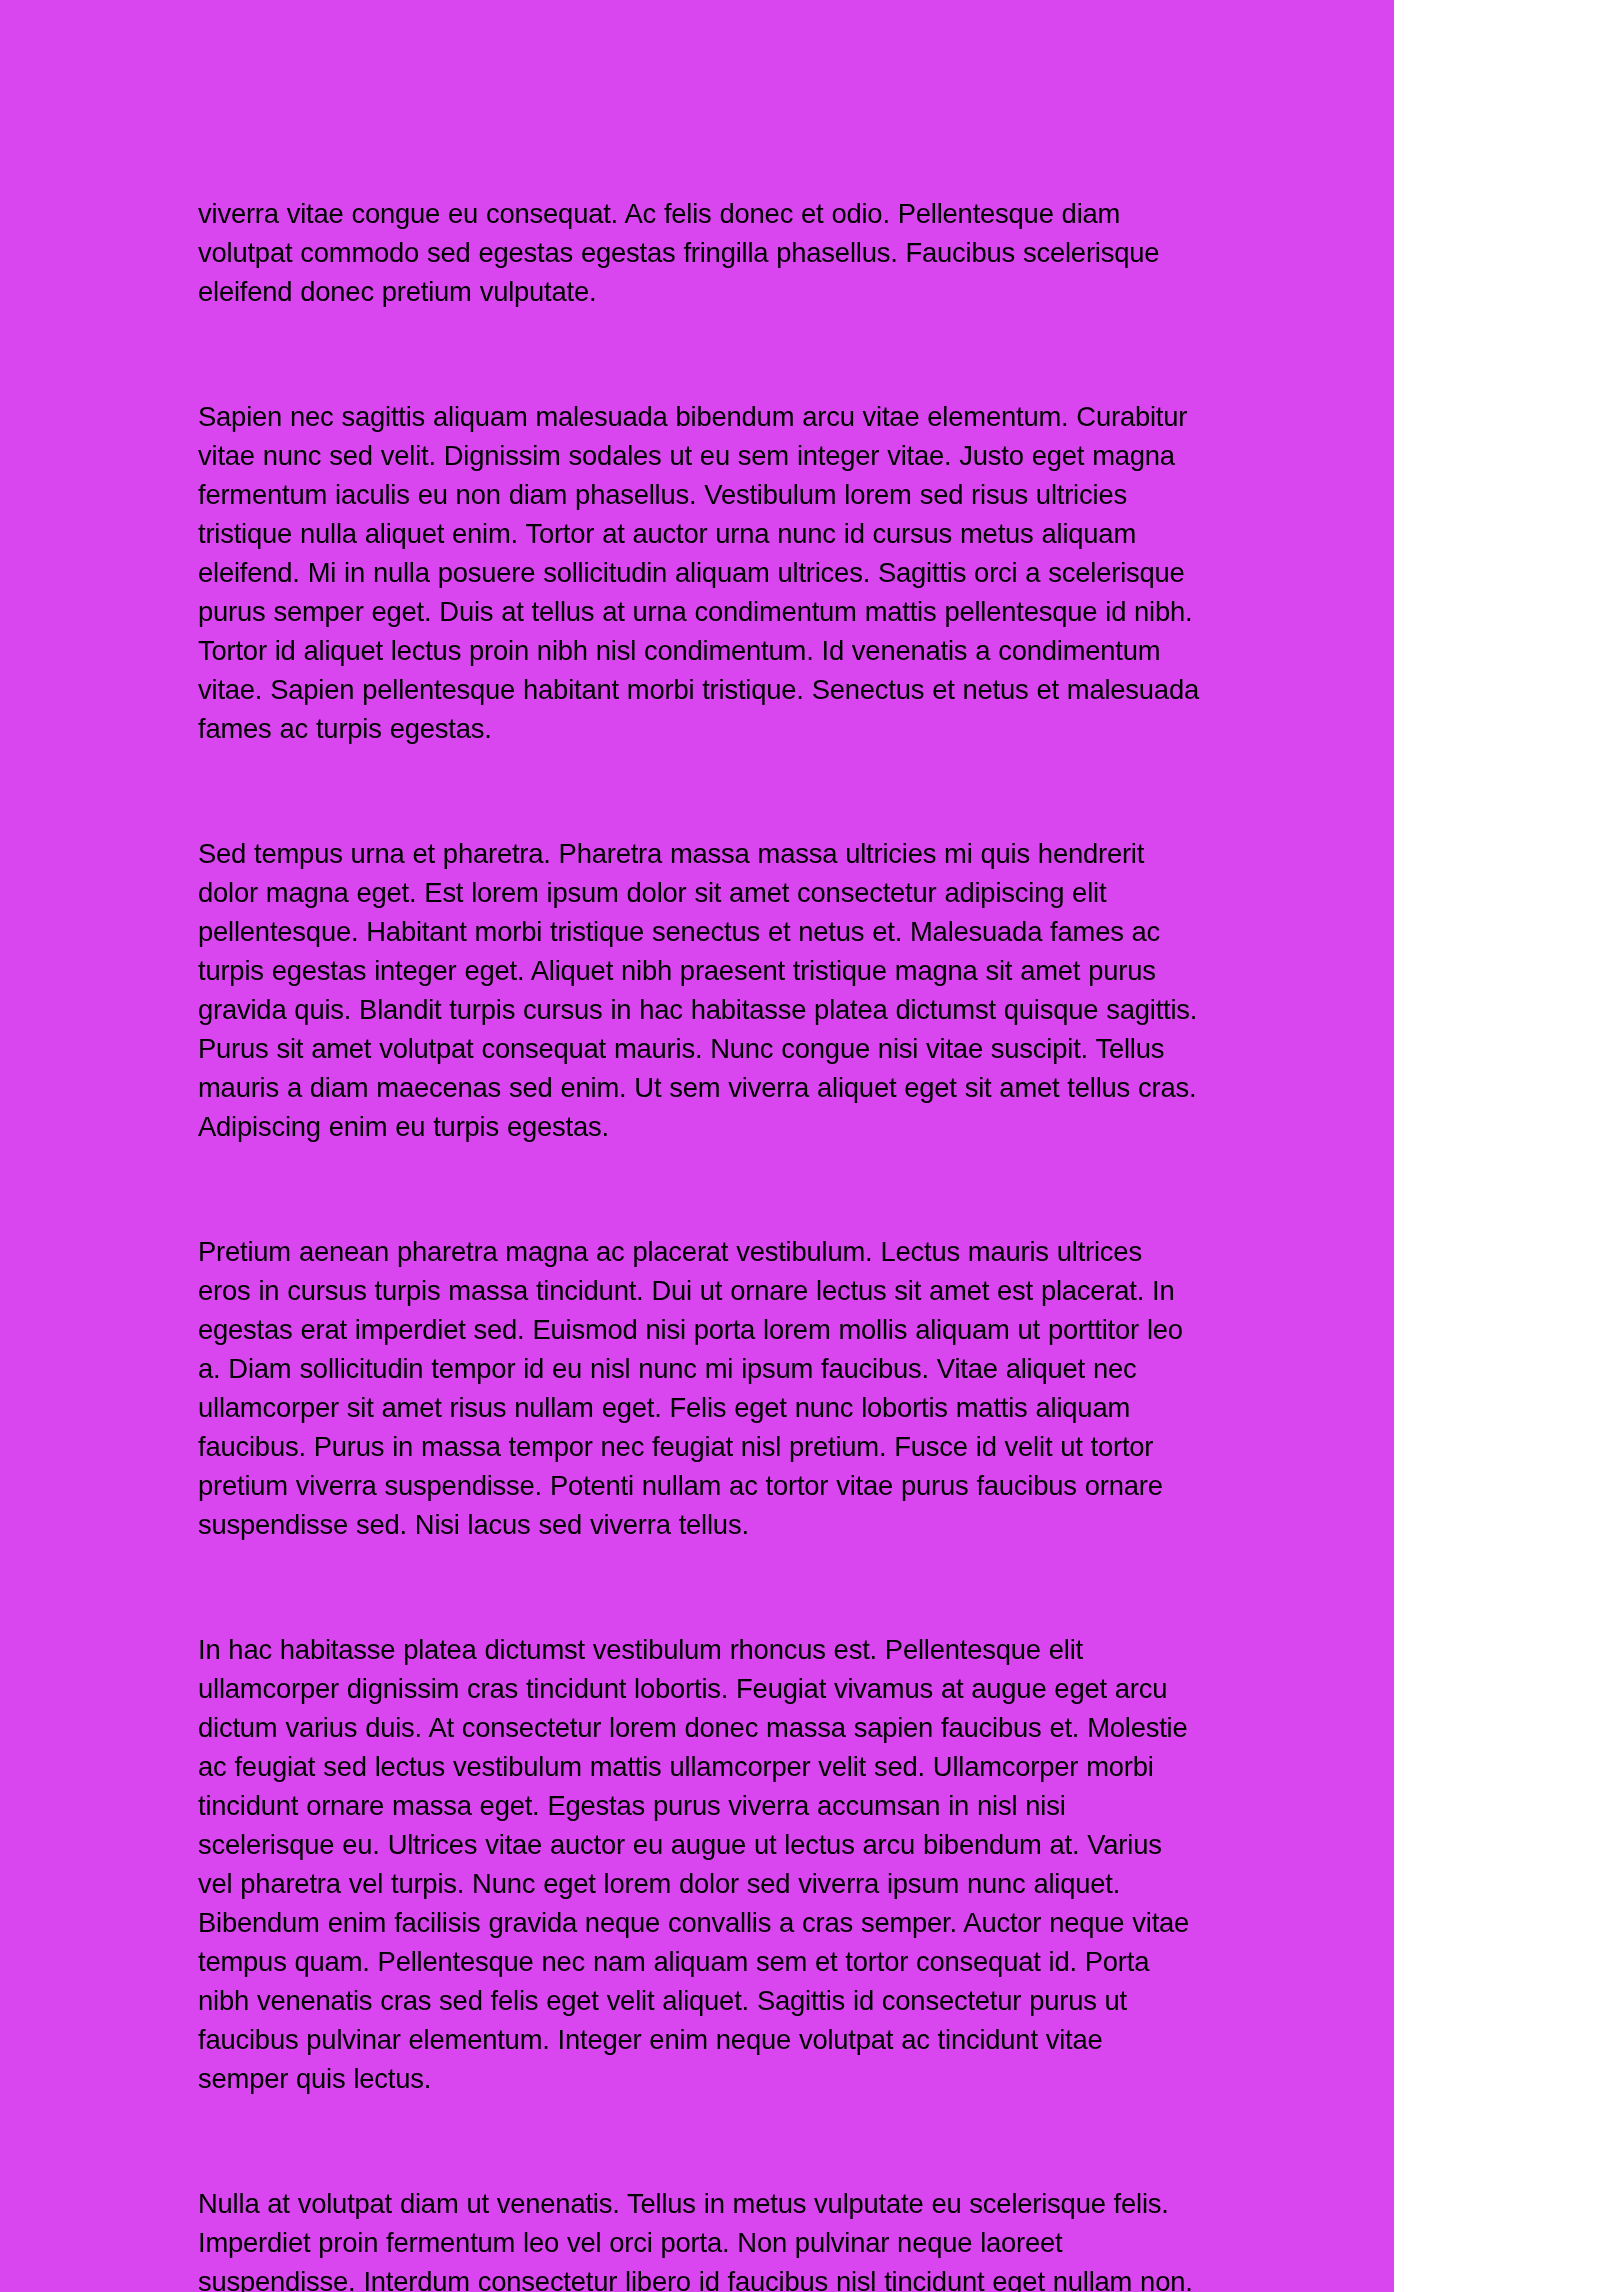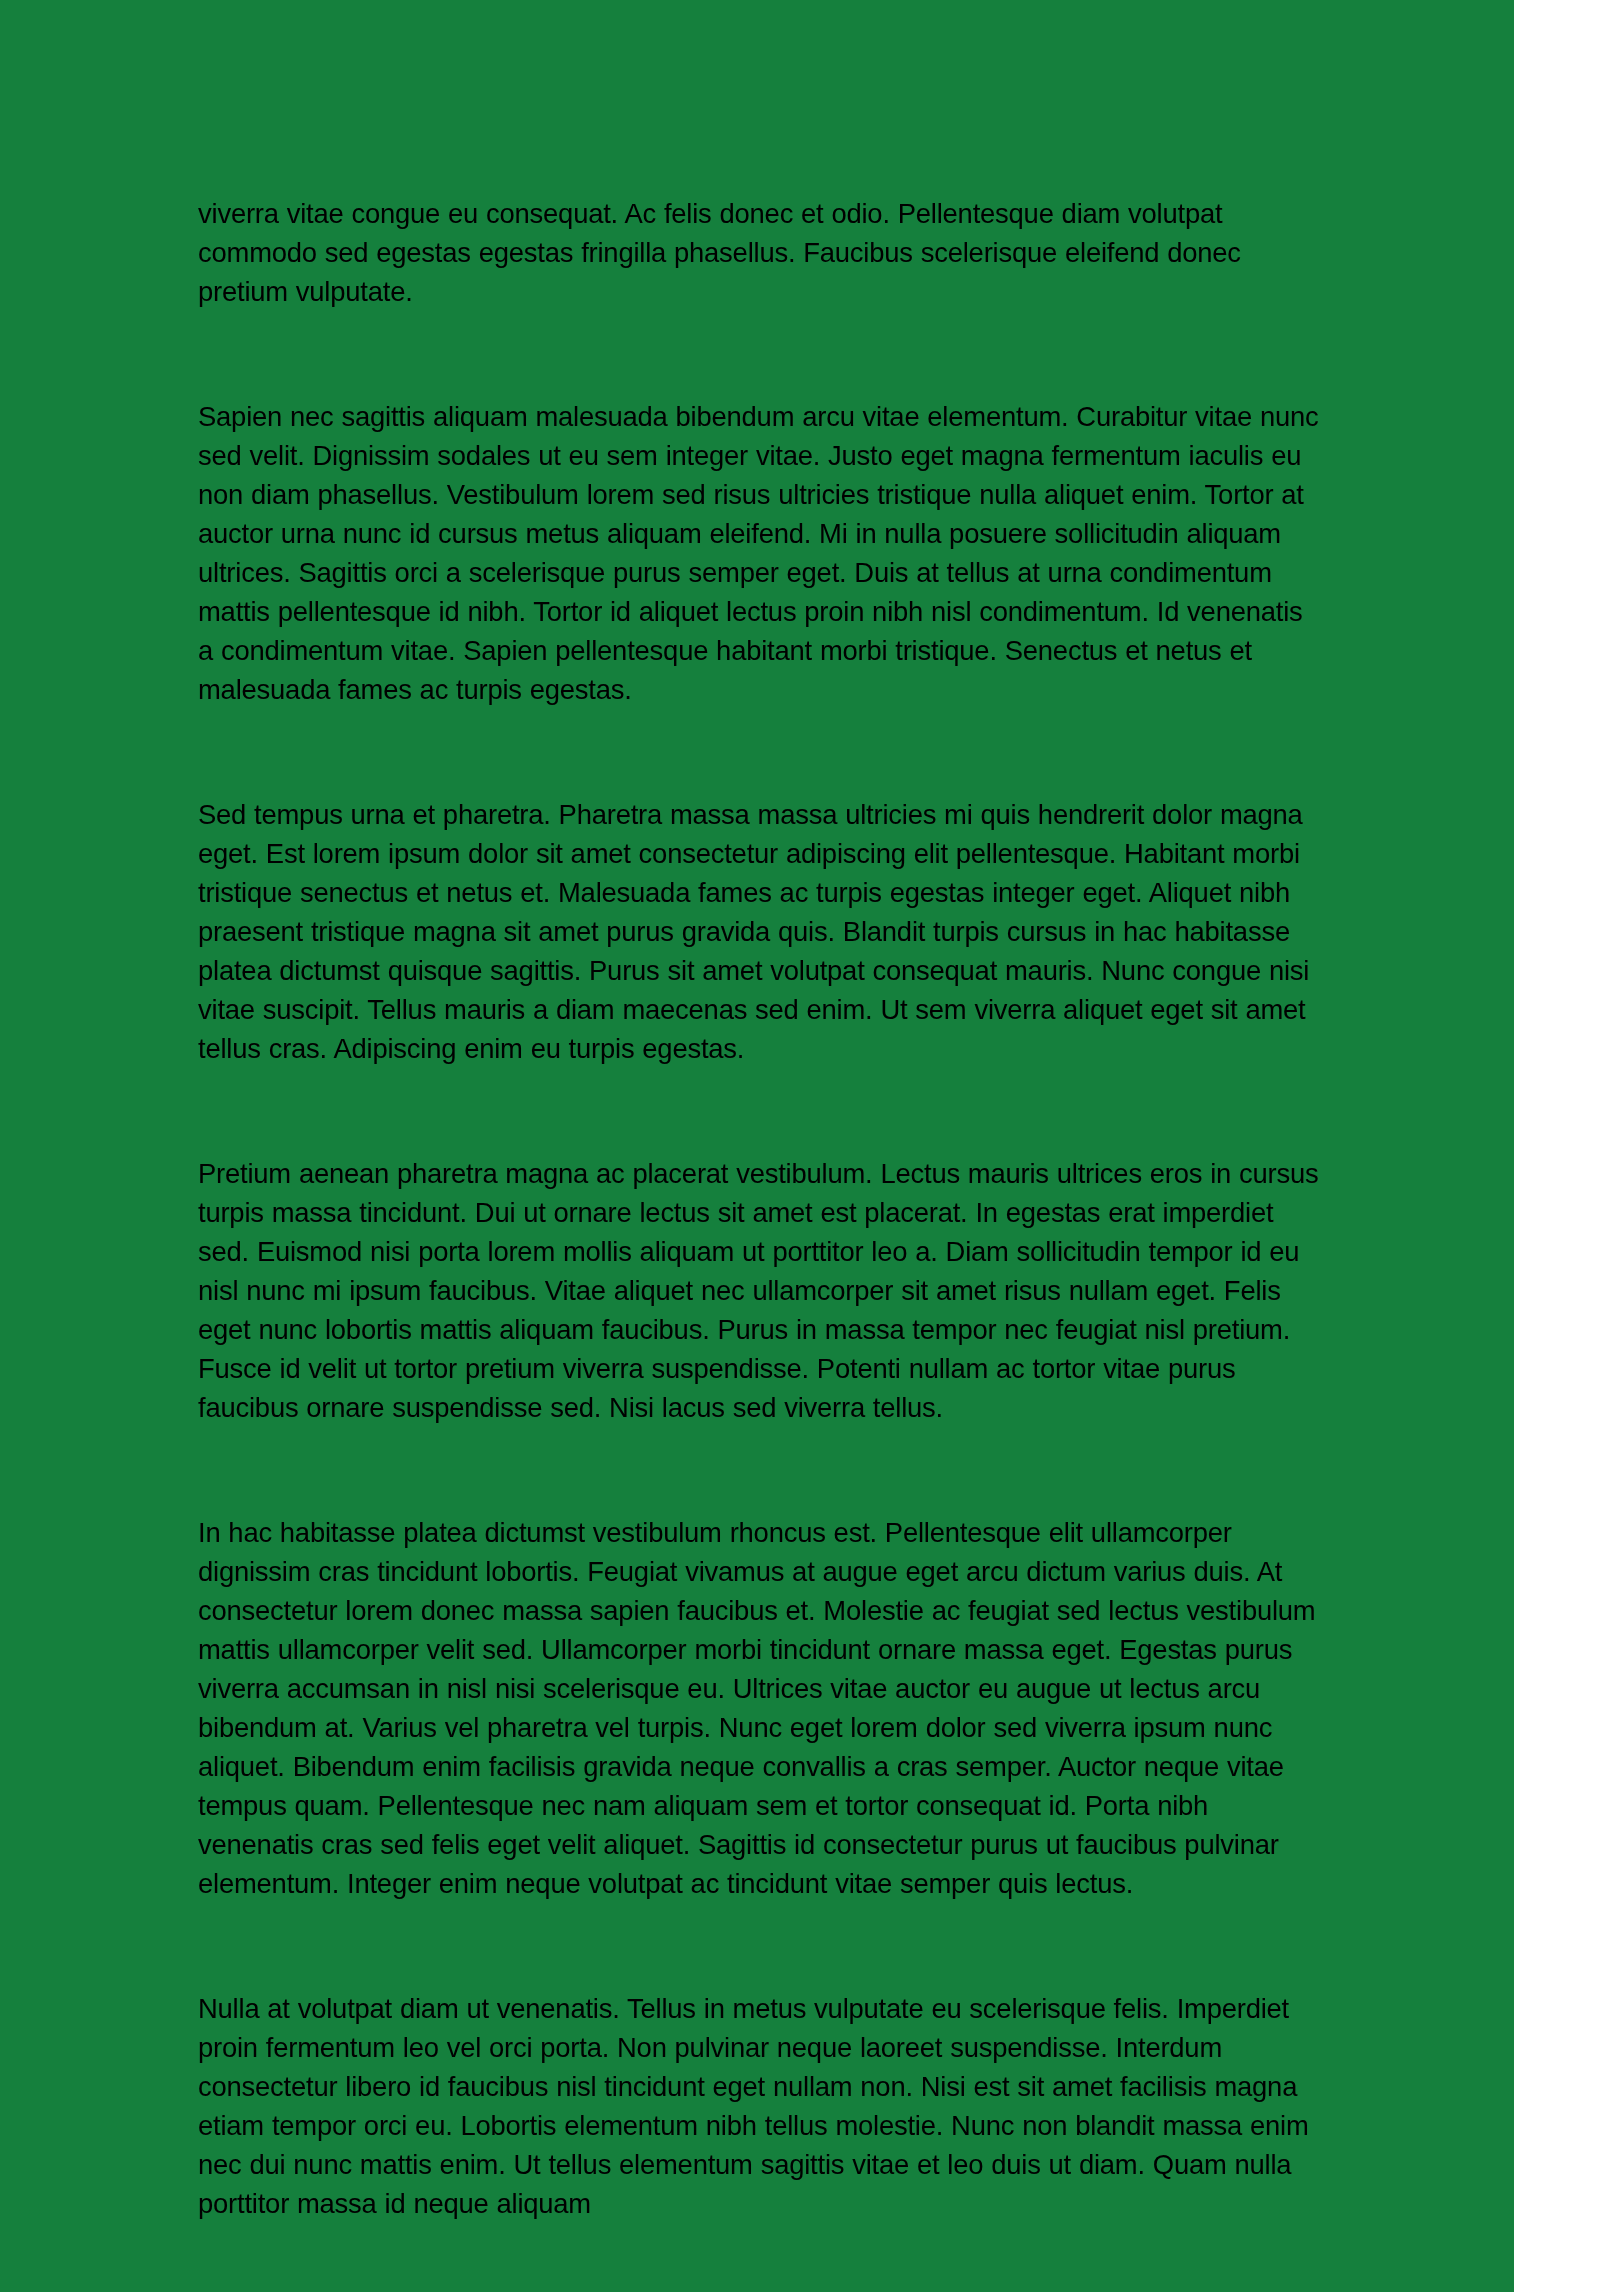--- a/index.html
+++ b/index.html
@@ -8,24 +8,24 @@
     background: #ffffff;
   }
   body {
     width: 1621px;
     height: 2293px;
     overflow: hidden;
     font-family: "Liberation Sans", sans-serif;
   }
   .page {
     box-sizing: border-box;
-    width: 1514px;
+    width: 1394px;
     height: 2293px;
     padding: 194px 194px 0 198px;
-    background: #15803d;
+    background: #d946ef;
   }
   .para {
     margin: 0 0 86px 0;
     font-size: 27.4px;
     line-height: 39px;
     letter-spacing: -0.2px;
     color: #000000;
     text-align: left;
     word-spacing: 0.5px;
   }

